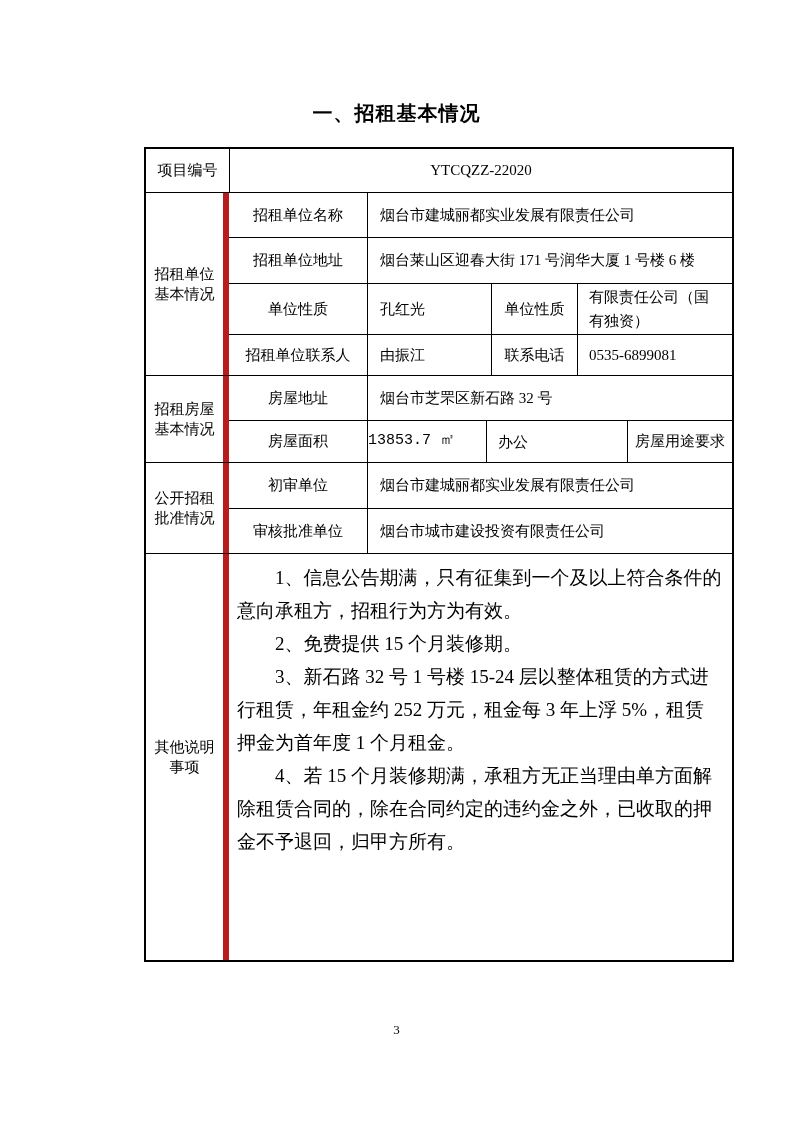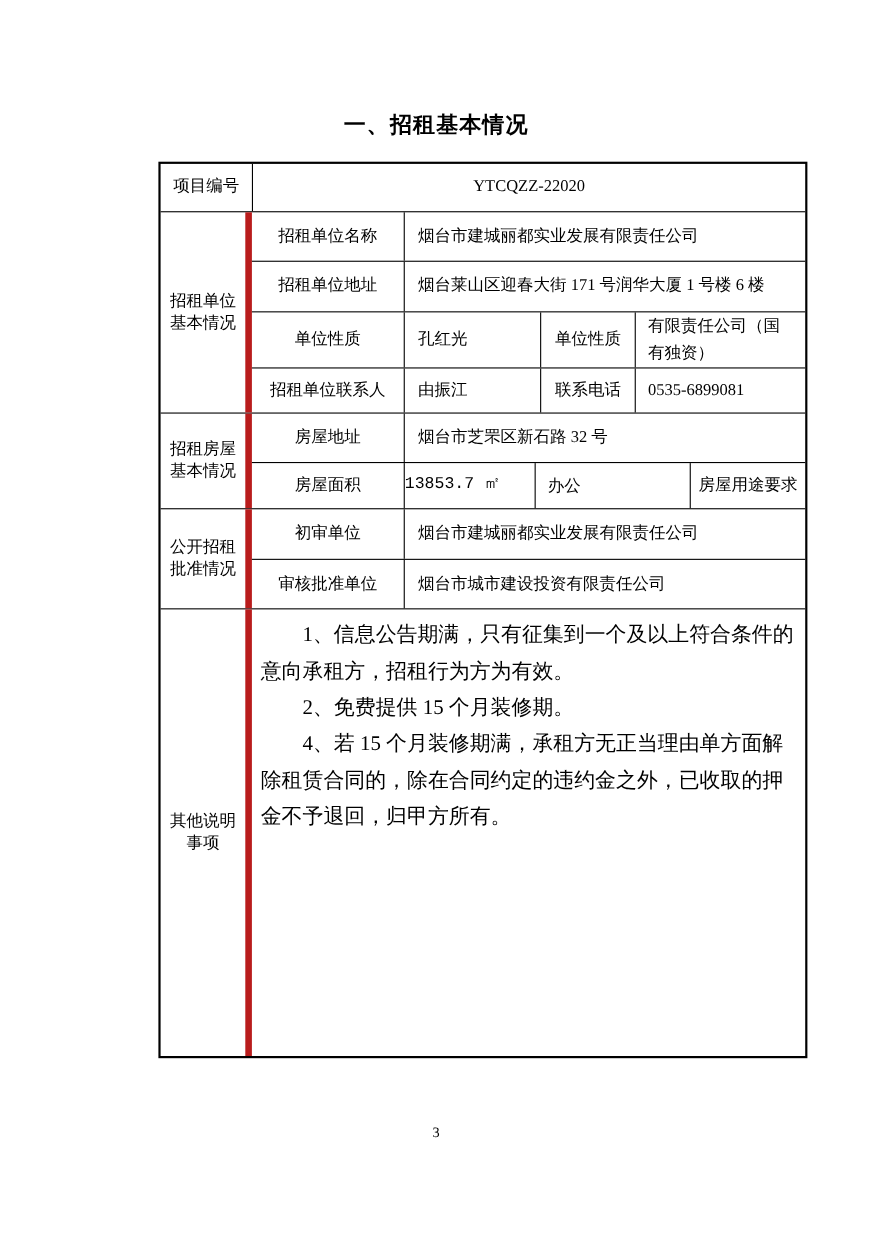--- a/index.html
+++ b/index.html
@@ -150,20 +150,21 @@
         </div>
       </div>
     </div>
 
     <div class="tgroup">
       <div class="grp-lbl">其他说明
 事项</div>
       <div class="notes-cell">
         <p>1、信息公告期满，只有征集到一个及以上符合条件的意向承租方，招租行为方为有效。</p>
         <p>2、免费提供 15 个月装修期。</p>
+        <p>3、新石路 32 号 1 号楼 15-24 层以整体租赁的方式进行租赁，年租金约 252 万元，租金每 3 年上浮 5%，租赁押金为首年度 1 个月租金。</p>
         <p>4、若 15 个月装修期满，承租方无正当理由单方面解除租赁合同的，除在合同约定的违约金之外，已收取的押金不予退回，归甲方所有。</p>
       </div>
     </div>
 
   </div>
 
   <div class="page-num">3</div>
 
 </div>
 

